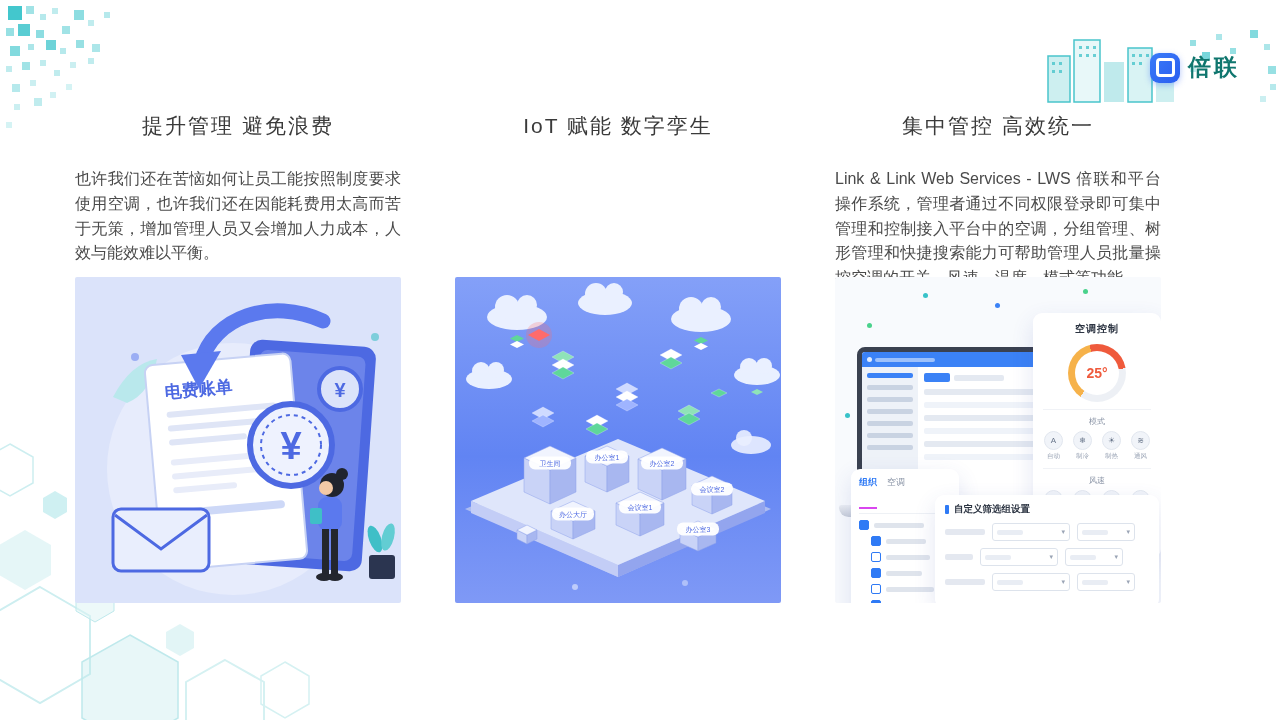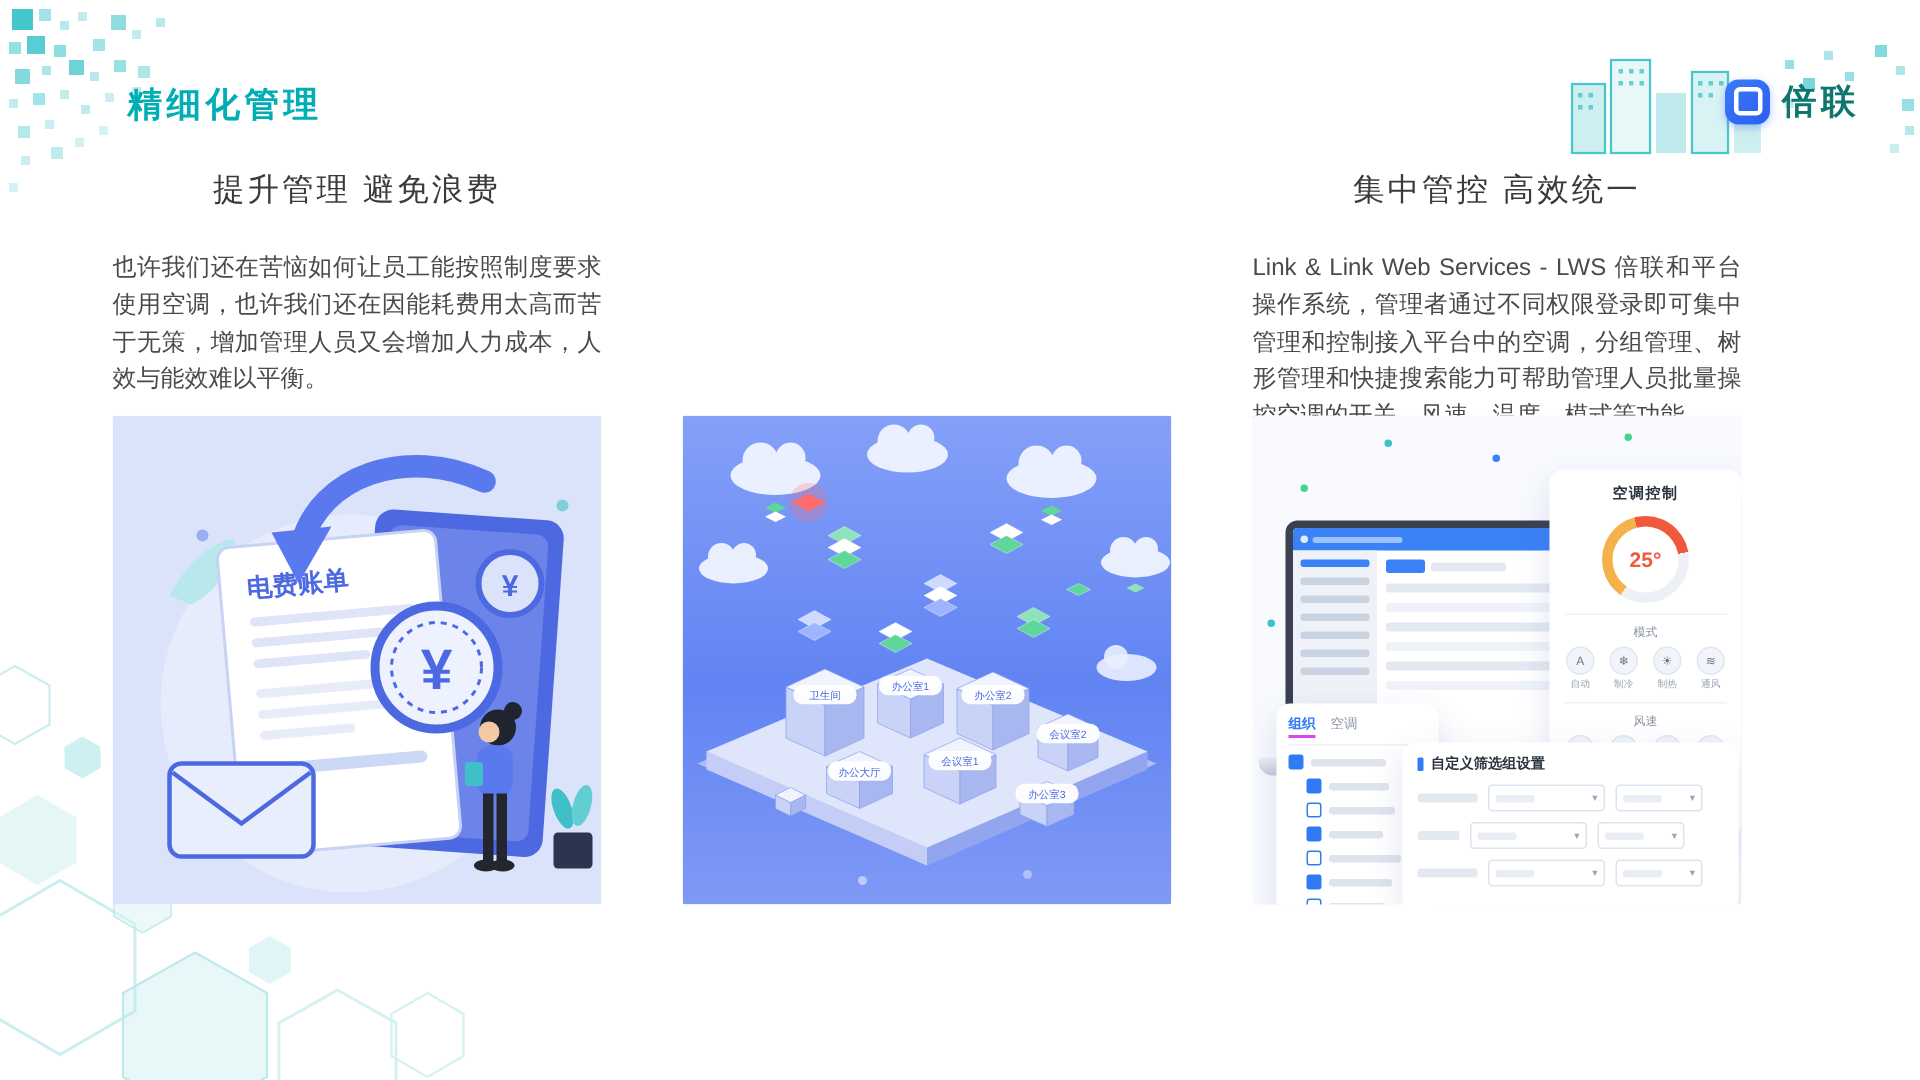--- a/index.html
+++ b/index.html
@@ -64,21 +64,21 @@
   .ac-note{display:flex;align-items:center;justify-content:space-between;margin-top:8px;
     border-top:1px solid #f0f2f6;padding-top:7px;}
   .note-lines{display:flex;flex-direction:column;gap:4px;flex:1;margin-right:8px;}
   .note-lines i{height:4px;border-radius:2px;background:#e7ebf2;}
   .note-lines i:last-child{width:60%;}
   .toggle{width:18px;height:10px;border-radius:6px;background:#2f7af5;position:relative;display:inline-block;}
   .toggle .knob{position:absolute;right:1px;top:1px;width:8px;height:8px;border-radius:50%;background:#fff;}
 
   .tree-card{left:16px;top:192px;width:92px;padding:7px 8px 9px;z-index:2;}
   .tabs{display:flex;gap:10px;font-size:9px;border-bottom:1px solid #eef1f5;padding-bottom:4px;margin-bottom:6px;}
-  .tabs .tab-on{color:#2f7af5;font-weight:bold;border-bottom:2px solid #d946ef;padding-bottom:1px;}
+  .tabs .tab-on{color:#2f7af5;font-weight:bold;border-bottom:2px solid #d946ef;padding-bottom:18px;}
   .tabs .tab-off{color:#8a94a6;}
   .t-row{display:flex;align-items:center;gap:5px;margin:6px 0;}
   .cb{width:8px;height:8px;border:1px solid #2f7af5;border-radius:2px;display:inline-block;flex:none;}
   .cb.checked{background:#2f7af5;}
   .t-row i{height:5px;border-radius:2px;background:#dfe4ec;display:inline-block;}
   .t-row.ind{margin-left:12px;}
 
   .filter-card{left:100px;top:218px;width:204px;padding:8px 10px 10px;z-index:3;}
   .fc-title{display:flex;align-items:center;gap:5px;font-size:9.5px;font-weight:bold;color:#2c3442;margin-bottom:7px;}
   .fc-bullet{width:4px;height:9px;background:#2f7af5;border-radius:1px;display:inline-block;}
@@ -175,21 +175,20 @@
         <rect x="190" y="26" width="6" height="6" opacity=".5"></rect>
       <rect x="210" y="8" width="8" height="8" opacity=".6"></rect>
         <rect x="224" y="22" width="6" height="6" opacity=".4"></rect>
       <rect x="150" y="44" width="6" height="6" opacity=".3"></rect>
         <rect x="228" y="44" width="8" height="8" opacity=".5"></rect>
       <rect x="230" y="62" width="6" height="6" opacity=".35"></rect>
         <rect x="220" y="74" width="6" height="6" opacity=".25"></rect>
     </g>
   </svg>
 
-  <h1 class="page-title">精细化管理</h1>
 
   <div class="logo">
     <span class="logo-icon">
         <span class="logo-glyph"></span>
       </span>
     <span class="logo-text">倍联</span>
   </div>
 
   <div class="columns">
 
@@ -241,20 +240,21 @@
             <ellipse cx="313" cy="260" rx="6" ry="14" fill="#62cdd3" transform="rotate(15 313 260)"></ellipse>
             <rect x="294" y="278" width="26" height="24" rx="3" fill="#2b3550"></rect>
           </g>
           <circle cx="60" cy="80" r="4" fill="#5b79ee" opacity=".5"></circle>
           <circle cx="300" cy="60" r="4" fill="#3fbfc7" opacity=".6"></circle>
         </svg>
       </div>
     </section>
 
     <section class="col">
+      <h2>IoT 赋能 数字孪生</h2>
       <div class="illus">
         <svg width="326" height="326" viewBox="0 0 326 326">
           <defs>
             <linearGradient id="g2bg" x1="0" y1="0" x2="0" y2="1">
               <stop offset="0" stop-color="#84a0f8"></stop>
                 <stop offset=".55" stop-color="#6184f3"></stop>
                 <stop offset="1" stop-color="#7f99f6"></stop>
             </linearGradient>
           </defs>
           <rect width="326" height="326" fill="url(#g2bg)"></rect>

